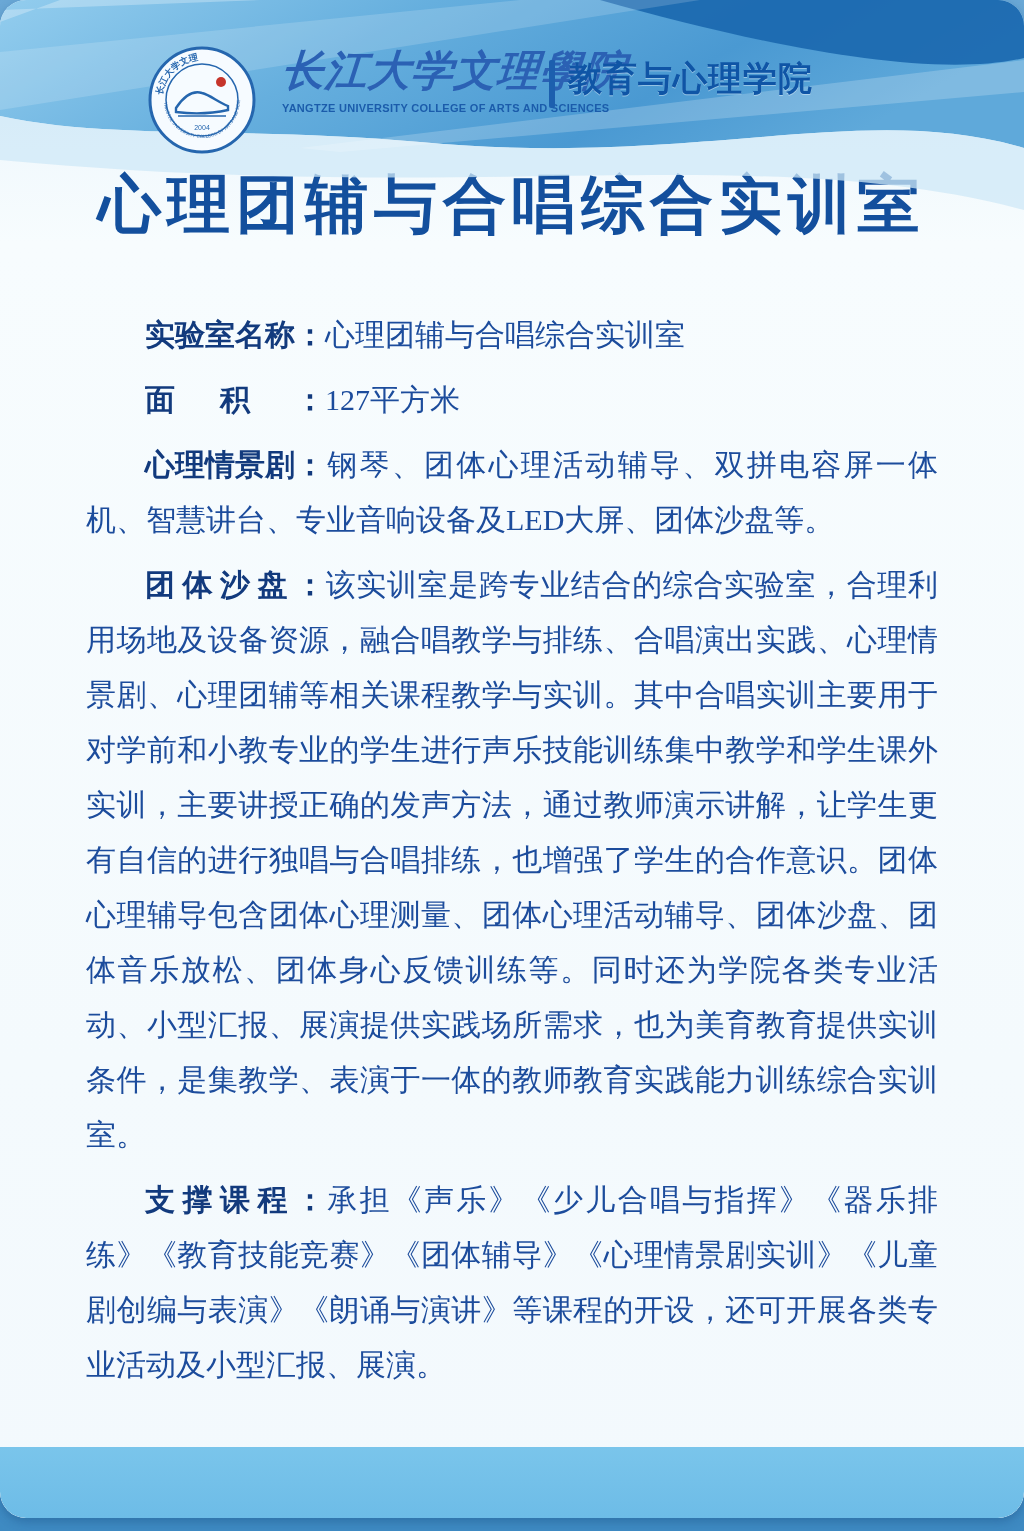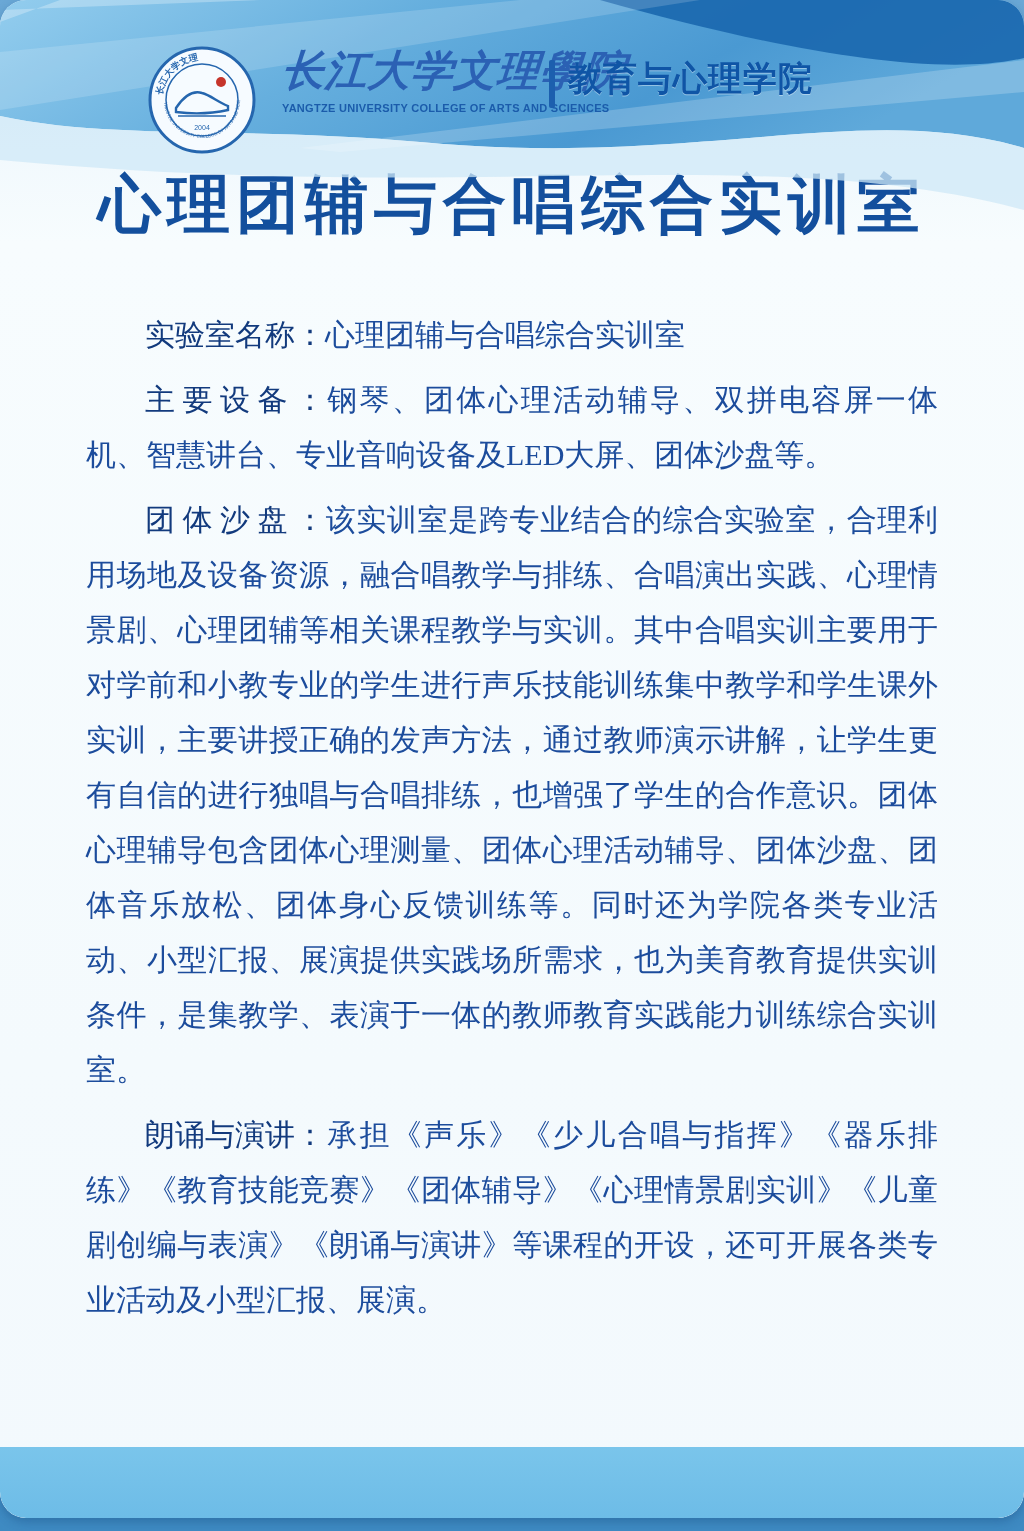--- a/index.html
+++ b/index.html
@@ -53,21 +53,21 @@
   .content{
     width:852px;margin:62px auto 0;
     font-family:"Liberation Serif","DejaVu Serif",serif;
     font-size:30px;line-height:55px;color:#1c4c9c;
     text-align:justify;
   }
   .para{margin:0 0 10px 0;text-indent:59px;}
   .plabel{
     display:inline-block;width:180px;
     font-family:"Liberation Sans",sans-serif;
-    font-weight:normal;color:#123a7d;
+    font-weight:bold;color:#123a7d;
     text-align:justify;text-align-last:justify;text-indent:0;
     vertical-align:baseline;
   }
   
   .footer-band{
     position:absolute;left:0;bottom:0;width:1024px;height:71px;
     background:linear-gradient(180deg,#7ac5eb 0%,#6dbce7 100%);
     border-radius:0 0 26px 26px;
   }
 </style>
@@ -128,22 +128,23 @@
 
     <div class="dept">教育与心理学院</div>
   </div>
 
   <h1 class="main-title">心理团辅与合唱综合实训室</h1>
 
   <div class="content">
 
     <p class="para"><span class="plabel">实验室名称：</span><span>心理团辅与合唱综合实训室</span></p>
 
+    <p class="para"><span class="plabel">面积：</span><span>127平方米</span></p>
 
-    <p class="para"><span class="plabel">主要设备：</span><span>钢琴、团体心理活动辅导、双拼电容屏一体机、智慧讲台、专业音响设备及LED大屏、团体沙盘等。</span></p>
+    <p class="para"><span class="plabel">心理情景剧：</span><span>钢琴、团体心理活动辅导、双拼电容屏一体机、智慧讲台、专业音响设备及LED大屏、团体沙盘等。</span></p>
 
     <p class="para"><span class="plabel">团体沙盘：</span><span>该实训室是跨专业结合的综合实验室，合理利用场地及设备资源，融合唱教学与排练、合唱演出实践、心理情景剧、心理团辅等相关课程教学与实训。其中合唱实训主要用于对学前和小教专业的学生进行声乐技能训练集中教学和学生课外实训，主要讲授正确的发声方法，通过教师演示讲解，让学生更有自信的进行独唱与合唱排练，也增强了学生的合作意识。团体心理辅导包含团体心理测量、团体心理活动辅导、团体沙盘、团体音乐放松、团体身心反馈训练等。同时还为学院各类专业活动、小型汇报、展演提供实践场所需求，也为美育教育提供实训条件，是集教学、表演于一体的教师教育实践能力训练综合实训室。</span></p>
 
-    <p class="para"><span class="plabel">朗诵与演讲：</span><span>承担《声乐》《少儿合唱与指挥》《器乐排练》《教育技能竞赛》《团体辅导》《心理情景剧实训》《儿童剧创编与表演》《朗诵与演讲》等课程的开设，还可开展各类专业活动及小型汇报、展演。</span></p>
+    <p class="para"><span class="plabel">支撑课程：</span><span>承担《声乐》《少儿合唱与指挥》《器乐排练》《教育技能竞赛》《团体辅导》《心理情景剧实训》《儿童剧创编与表演》《朗诵与演讲》等课程的开设，还可开展各类专业活动及小型汇报、展演。</span></p>
   </div>
 
   <div class="footer-band"></div>
 </div>
 
 </body></html>

